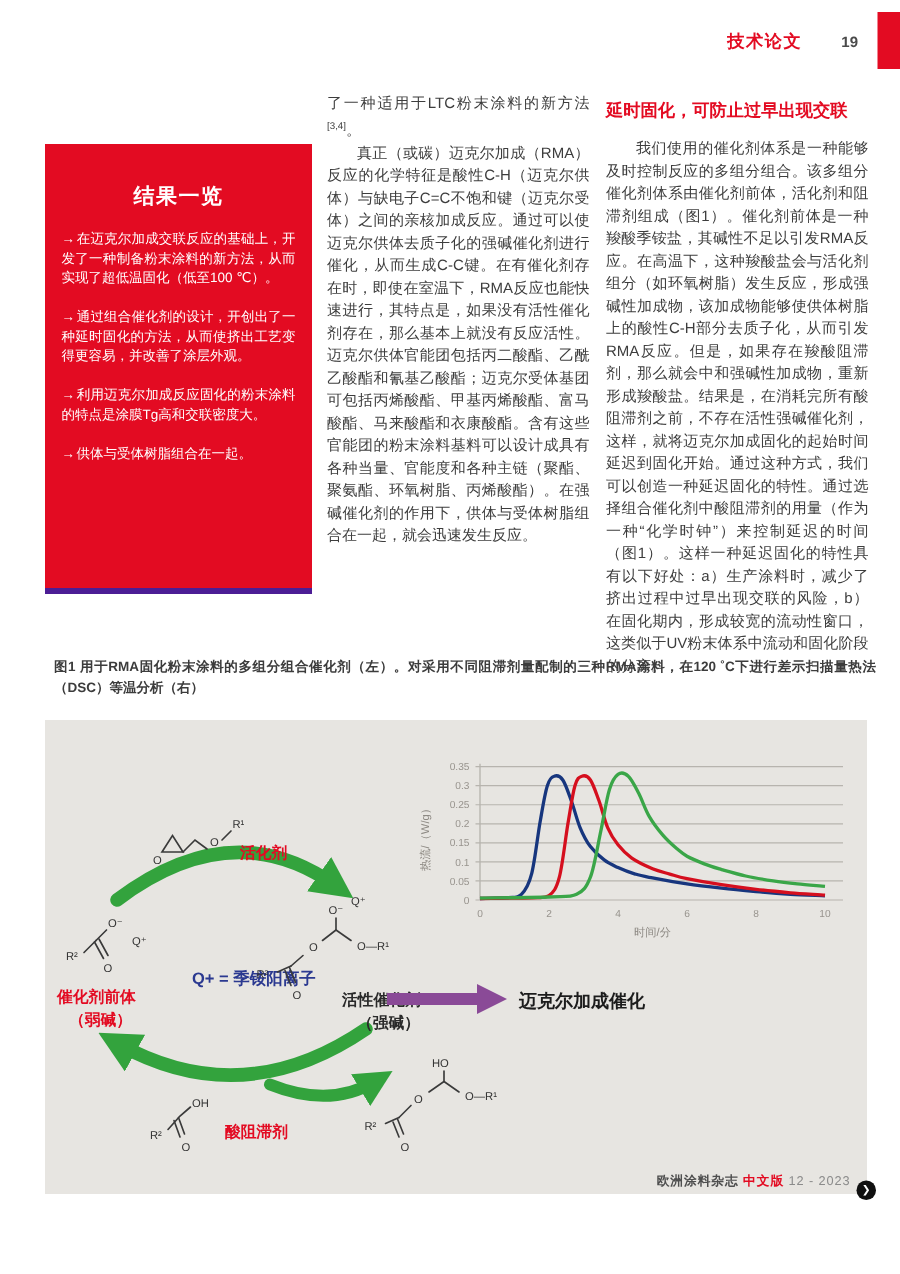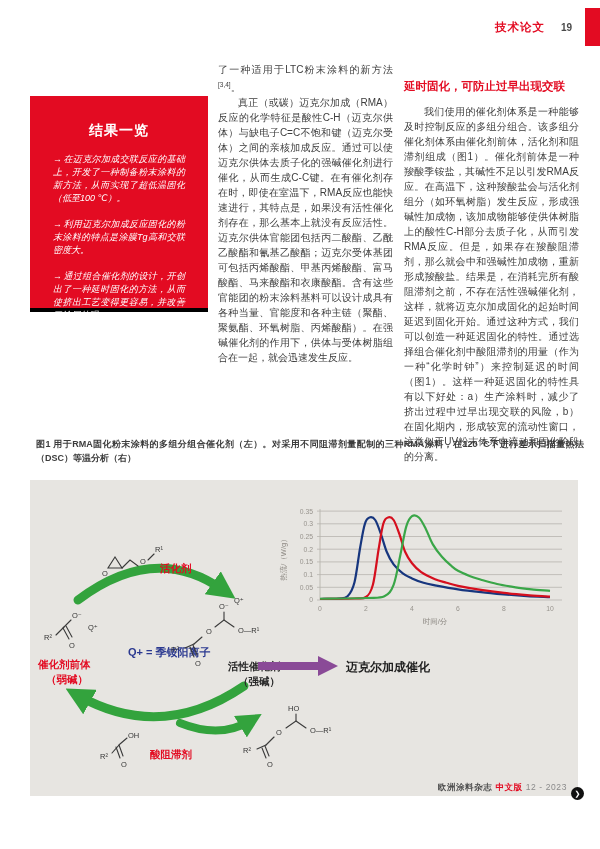--- a/index.html
+++ b/index.html
@@ -1,41 +1,41 @@
 <!DOCTYPE html>
 <html><head>
 <meta charset="utf-8">
 <style>
   html,body{margin:0;padding:0;background:#ffffff;}
   body{width:600px;height:849px;position:relative;font-family:"Liberation Sans","DejaVu Sans",sans-serif;color:#3d3d3d;}
   .page{position:absolute;inset:0;background:#fff;overflow:hidden;}
 
   
-  .header{position:absolute;top:20px;right:28px;display:flex;align-items:baseline;gap:16px;}
+  .header{position:absolute;top:20px;right:28px;display:flex;align-items:baseline;gap:26px;}
   .header-label{color:#e30b22;font-weight:bold;font-size:11.5px;letter-spacing:1px;}
   .header-page{color:#4a4a4a;font-weight:bold;font-size:10px;}
   .corner-tab{position:absolute;top:8px;right:0;width:15px;height:38px;background:#e30b22;}
 
   
-  .resultbox{position:absolute;left:30px;top:96px;width:178px;height:216px;background:#e30b22;
-             border-bottom:4px solid #000000;box-sizing:border-box;color:#fff;}
+  .resultbox{position:absolute;left:30px;top:96px;width:178px;height:300px;background:#e30b22;
+             border-bottom:4px solid #4c1d95;box-sizing:border-box;color:#fff;}
   .resultbox h2{margin:26px 0 8px 0;text-align:center;font-size:14px;letter-spacing:1px;}
-  .resultbox ul{list-style:none;margin:12px;padding:0 11px;font-style:italic;}
+  .resultbox ul{list-style:none;margin:0;padding:0 11px;}
   .resultbox li{font-size:9px;line-height:13px;margin-top:13px;text-align:justify;}
   .resultbox .arr{font-weight:bold;margin-right:1px;}
 
   
   .col{position:absolute;top:62px;width:175px;font-size:10px;line-height:15px;text-align:justify;}
   .col2{left:218px;}
   .col3{left:404px;}
   .col p{margin:0;}
   .col .lead{margin-bottom:0;}
   .col .lead sup{font-size:6.5px;}
   .col h3{color:#e30b22;font-size:11.5px;line-height:16px;margin:21px 0 11px 0;}
-  .col3 h3{margin-top:16px;margin-bottom:10px;}
+  .col3 h3{margin-top:4px;margin-bottom:10px;}
   .col .body{text-indent:2em;}
 
   
   .fig-caption{position:absolute;left:36px;top:437px;width:548px;font-size:9px;line-height:14px;
                font-weight:bold;color:#3c3c3c;text-align:justify;}
   .figure-box{position:absolute;left:30px;top:480px;width:548px;height:316px;background:#e7e5e1;}
   svg text{font-family:"Liberation Sans","DejaVu Sans",sans-serif;}
   .gridline{stroke:#b7b4ae;stroke-width:0.8;}
   .axisline{stroke:#b7b4ae;stroke-width:0.9;}
   .tick{font-size:6.8px;fill:#98948e;}
@@ -66,22 +66,22 @@
   <div class="header">
     <span class="header-label">技术论文</span>
     <span class="header-page">19</span>
   </div>
   <div class="corner-tab"></div>
 
   <aside class="resultbox">
     <h2>结果一览</h2>
     <ul>
       <li><span class="arr">→</span><span>在迈克尔加成交联反应的基础上，开发了一种制备粉末涂料的新方法，从而实现了超低温固化（低至100 ℃）。</span></li>
+      <li><span class="arr">→</span><span>通过组合催化剂的设计，开创出了一种延时固化的方法，从而使挤出工艺变得更容易，并改善了涂层外观。</span></li>
       <li><span class="arr">→</span><span>利用迈克尔加成反应固化的粉末涂料的特点是涂膜Tg高和交联密度大。</span></li>
-      <li><span class="arr">→</span><span>通过组合催化剂的设计，开创出了一种延时固化的方法，从而使挤出工艺变得更容易，并改善了涂层外观。</span></li>
       <li><span class="arr">→</span><span>供体与受体树脂组合在一起。</span></li>
     </ul>
   </aside>
 
   <div class="col col2">
     <p class="lead"><span>了一种适用于LTC粉末涂料的新方法</span><sup>[3,4]</sup><span>。</span></p>
     <p class="body">真正（或碳）迈克尔加成（RMA）反应的化学特征是酸性C-H（迈克尔供体）与缺电子C=C不饱和键（迈克尔受体）之间的亲核加成反应。通过可以使迈克尔供体去质子化的强碱催化剂进行催化，从而生成C-C键。在有催化剂存在时，即使在室温下，RMA反应也能快速进行，其特点是，如果没有活性催化剂存在，那么基本上就没有反应活性。迈克尔供体官能团包括丙二酸酯、乙酰乙酸酯和氰基乙酸酯；迈克尔受体基团可包括丙烯酸酯、甲基丙烯酸酯、富马酸酯、马来酸酯和衣康酸酯。含有这些官能团的粉末涂料基料可以设计成具有各种当量、官能度和各种主链（聚酯、聚氨酯、环氧树脂、丙烯酸酯）。在强碱催化剂的作用下，供体与受体树脂组合在一起，就会迅速发生反应。</p>
   </div>
 
   <div class="col col3">

